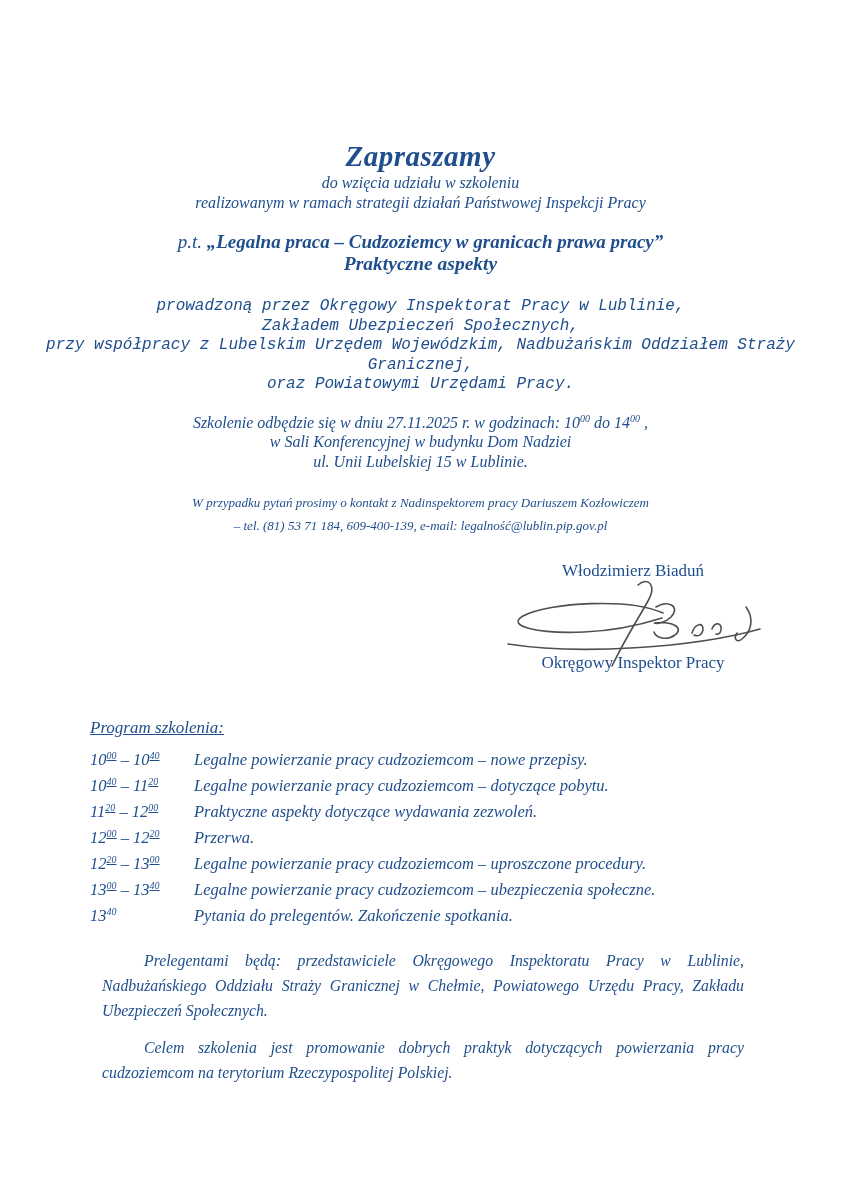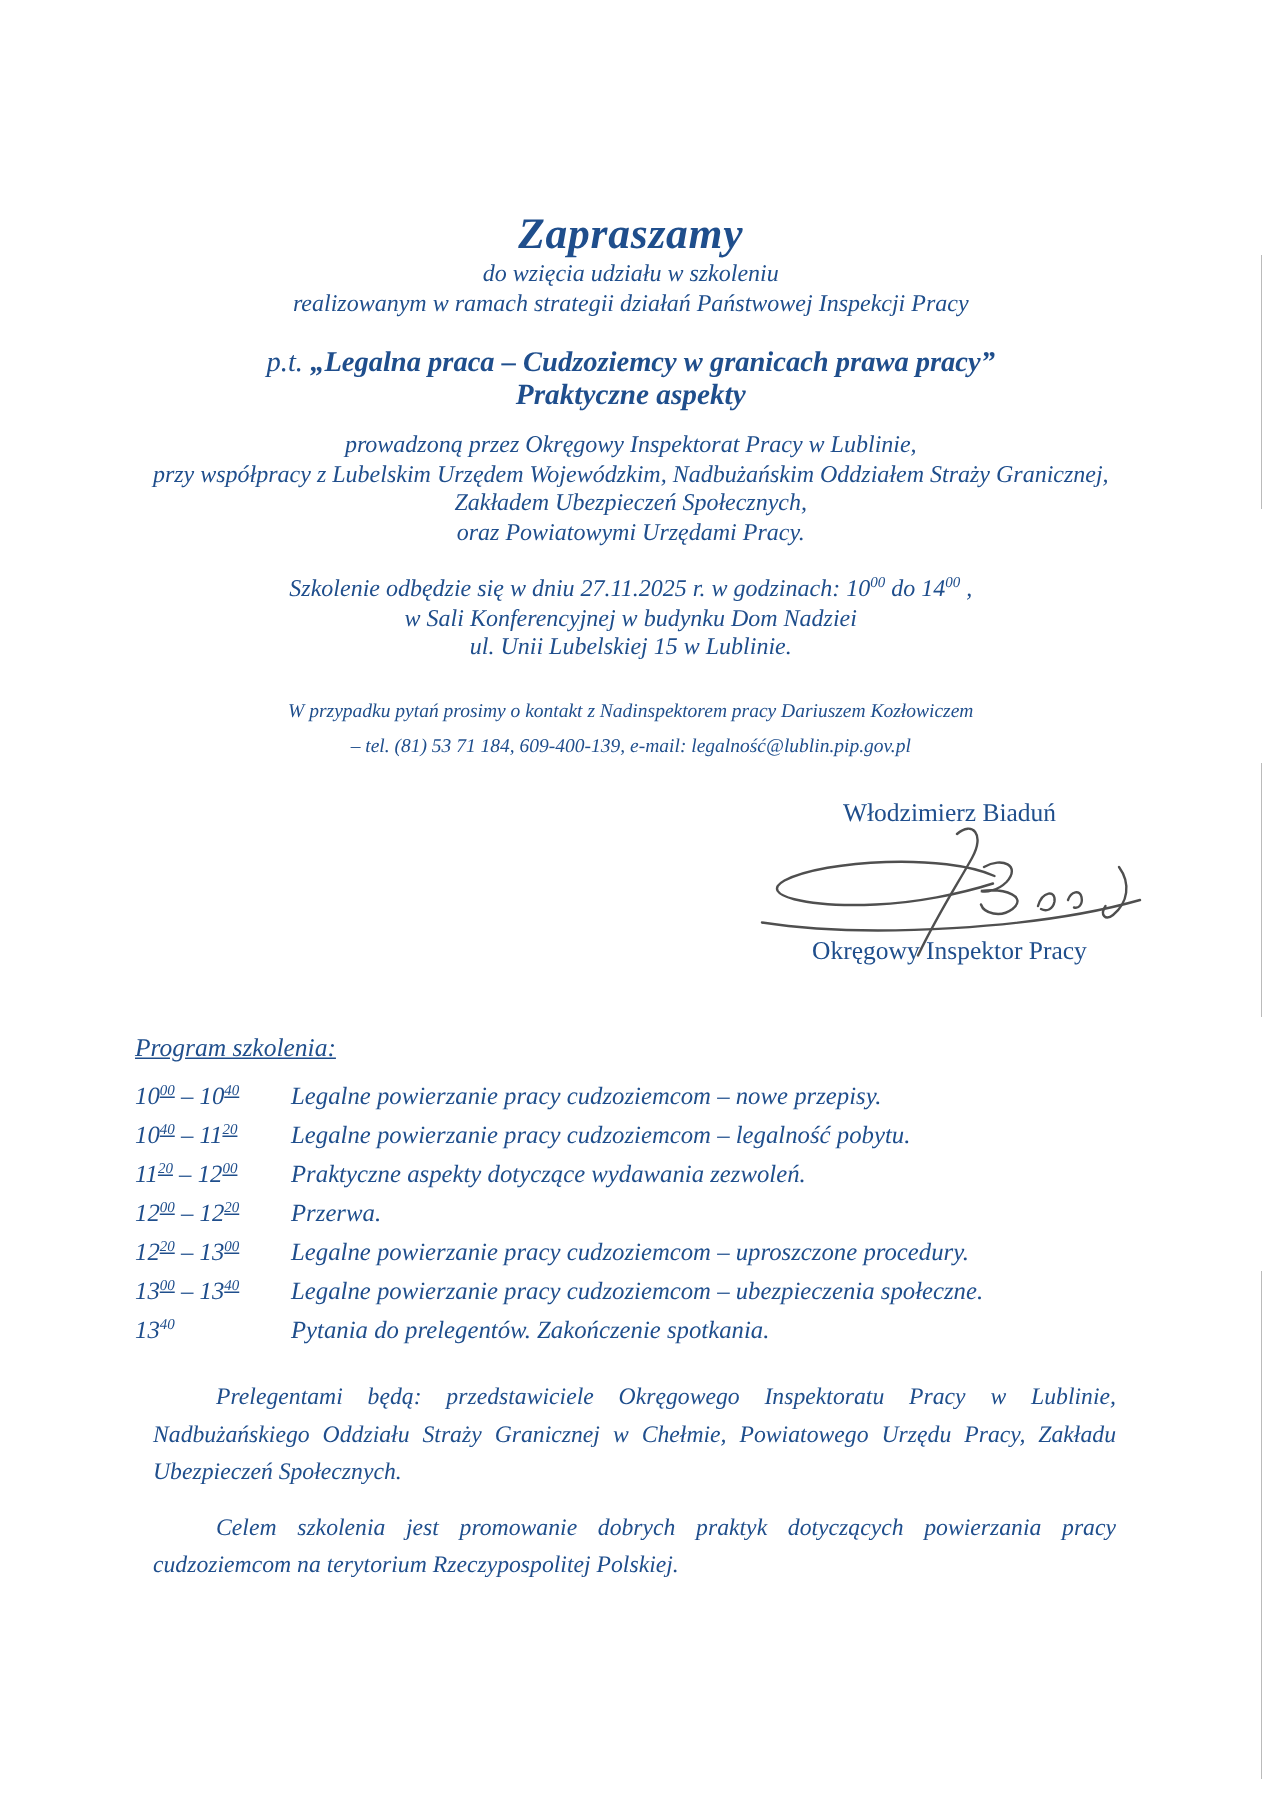--- a/index.html
+++ b/index.html
@@ -31,21 +31,21 @@
     margin-top:18px;
     font-size:19px;
     line-height:23px;
   }
   .subject-line .subject-bold{font-weight:bold;}
   .subject-subtitle{
     font-size:19.5px;
     font-weight:bold;
     line-height:22px;
   }
-  .organizer-block{margin-top:12px;}
+  .organizer-block{margin-top:22px;font-family:Liberation Mono, monospace;}
   .organizer-block div{font-size:16px;line-height:19.5px;}
   .schedule-block{margin-top:18px;}
   .schedule-block div{font-size:16px;line-height:19.5px;}
   .contact-block{margin-top:20px;}
   .contact-block div{font-size:13px;line-height:23px;}
   .sup{
     font-size:10px;
     vertical-align:6px;
     line-height:0;
     text-align:center;
@@ -93,22 +93,22 @@
   <div class="doc-title center">Zapraszamy</div>
 
   <div class="intro-line center">do wzięcia udziału w szkoleniu</div>
   <div class="intro-line center">realizowanym w ramach strategii działań Państwowej Inspekcji Pracy</div>
 
   <div class="subject-line center"><span>p.t. </span><span class="subject-bold">„Legalna praca – Cudzoziemcy w granicach prawa pracy”</span></div>
   <div class="subject-subtitle center">Praktyczne aspekty</div>
 
   <div class="organizer-block center">
     <div>prowadzoną przez Okręgowy Inspektorat Pracy w Lublinie,</div>
+    <div>Zakładem Ubezpieczeń Społecznych,</div>
     <div>przy współpracy z Lubelskim Urzędem Wojewódzkim, Nadbużańskim Oddziałem Straży Granicznej,</div>
-    <div>Zakładem Ubezpieczeń Społecznych,</div>
     <div>oraz Powiatowymi Urzędami Pracy.</div>
   </div>
 
   <div class="schedule-block center">
     <div><span>Szkolenie odbędzie się w dniu 27.11.2025 r. w godzinach: 10</span><span class="sup">00</span><span> do 14</span><span class="sup">00</span><span> ,</span></div>
     <div>w Sali Konferencyjnej w budynku Dom Nadziei</div>
     <div>ul. Unii Lubelskiej 15 w Lublinie.</div>
   </div>
 
   <div class="contact-block center">
@@ -134,21 +134,21 @@
 
   <div class="program-section">
     <div class="program-heading">Program szkolenia:</div>
 
     <div class="prow">
       <span class="ptime"><span>10</span><span class="sup u">00</span><span> – </span><span>10</span><span class="sup u">40</span></span>
       <span class="pdesc">Legalne powierzanie pracy cudzoziemcom – nowe przepisy.</span>
     </div>
     <div class="prow">
       <span class="ptime"><span>10</span><span class="sup u">40</span><span> – </span><span>11</span><span class="sup u">20</span></span>
-      <span class="pdesc">Legalne powierzanie pracy cudzoziemcom – legalność pobytu.</span>
+      <span class="pdesc">Legalne powierzanie pracy cudzoziemcom – dotyczące pobytu.</span>
     </div>
     <div class="prow">
       <span class="ptime"><span>11</span><span class="sup u">20</span><span> – </span><span>12</span><span class="sup u">00</span></span>
       <span class="pdesc">Praktyczne aspekty dotyczące wydawania zezwoleń.</span>
     </div>
     <div class="prow">
       <span class="ptime"><span>12</span><span class="sup u">00</span><span> – </span><span>12</span><span class="sup u">20</span></span>
       <span class="pdesc">Przerwa.</span>
     </div>
     <div class="prow">

